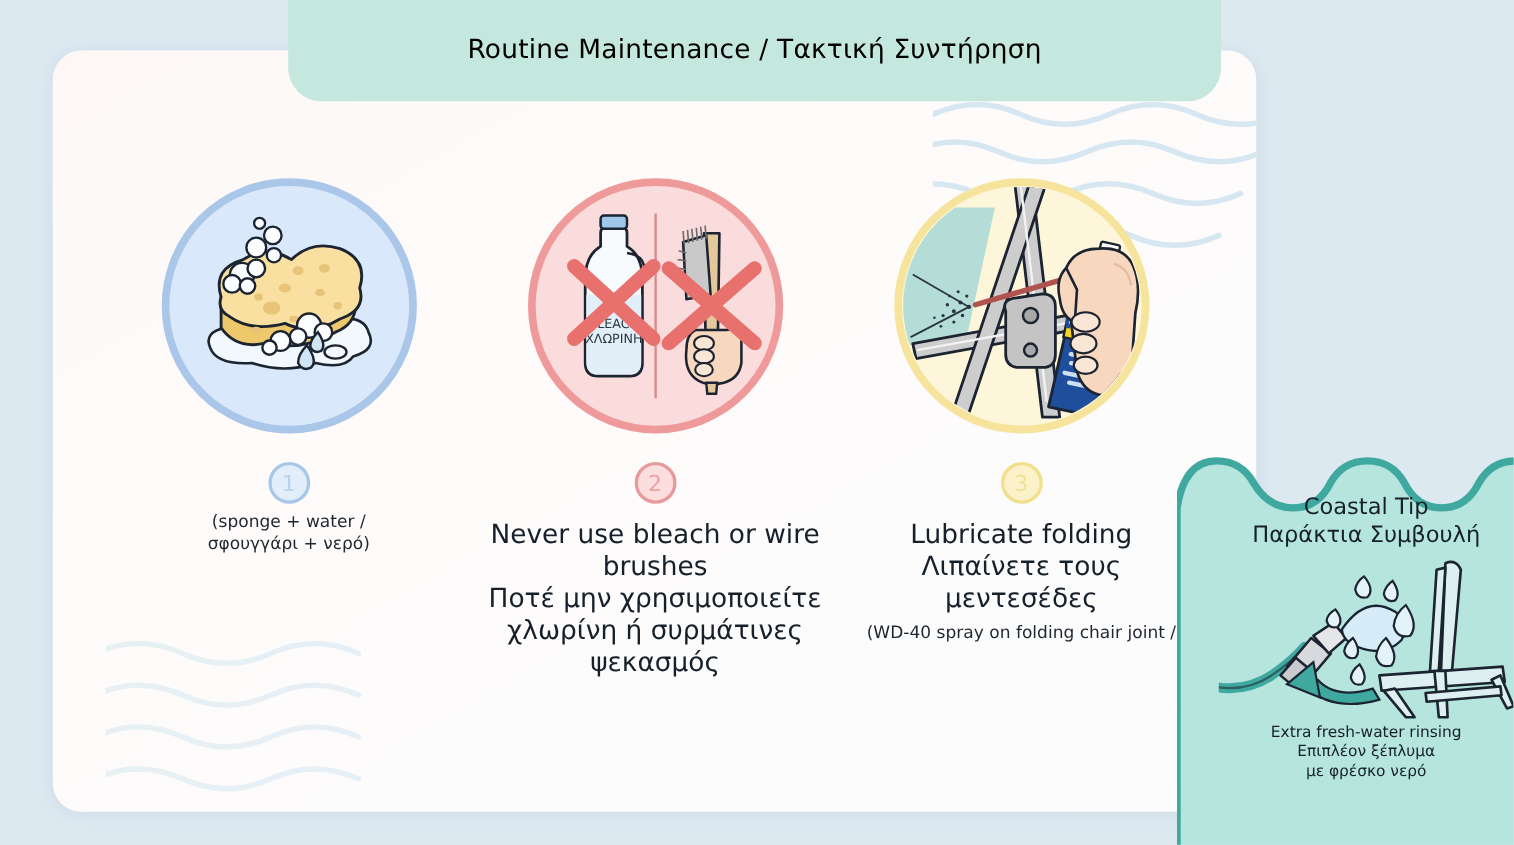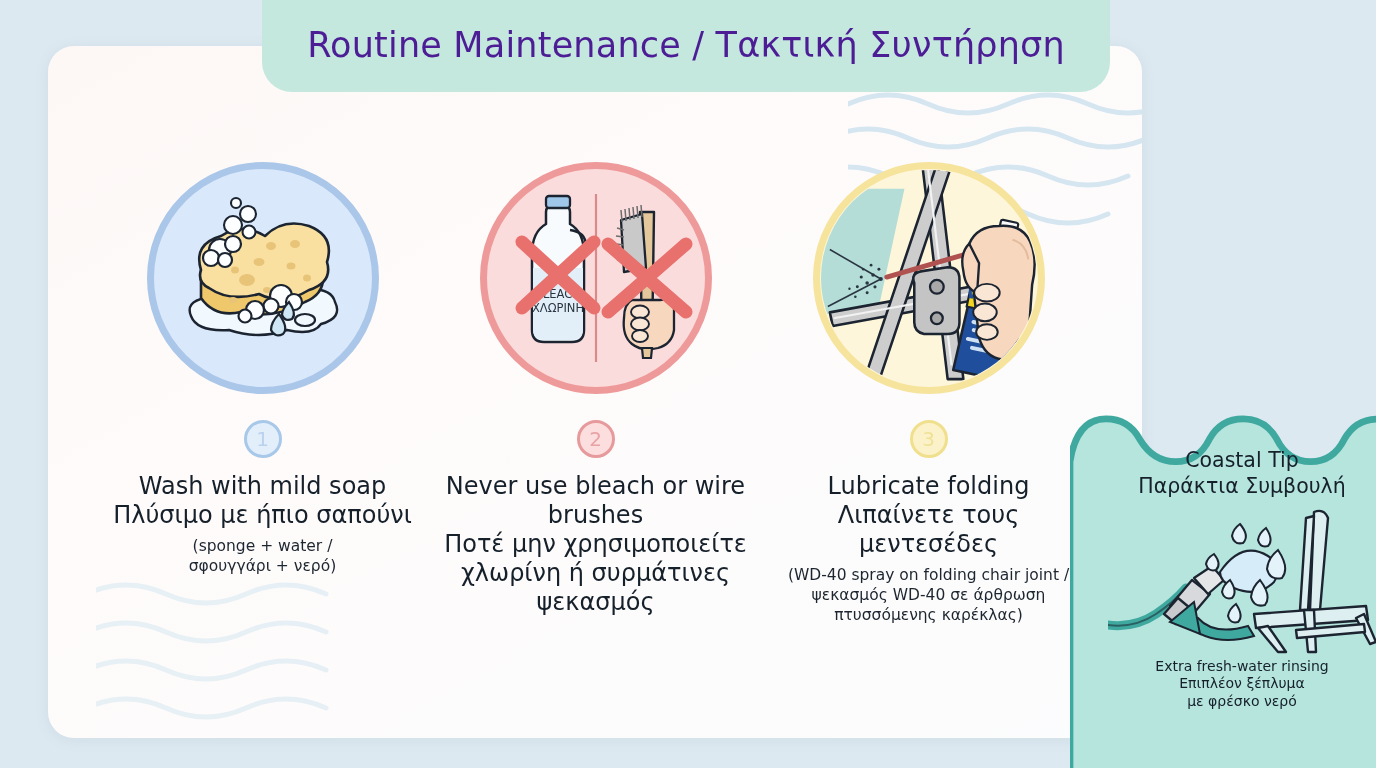--- a/index.html
+++ b/index.html
@@ -43,22 +43,22 @@
     height: 94px;
     background: #c5e8de;
     border-bottom-left-radius: 30px;
     border-bottom-right-radius: 30px;
     display: flex;
     align-items: center;
     justify-content: center;
     z-index: 6;
   }
   #banner-title {
-    font-size: 35px;
-    color: #4c1d95;
+    font-size: 24px;
+    color: #000000;
     letter-spacing: .2px;
     white-space: nowrap;
   }
 
   
   #steps {
     position: absolute;
     left: 48px;
     top: 116px;
     width: 1000px;
@@ -200,24 +200,20 @@
           </g>
 
           <g fill="#cfe7f4" stroke="#1b2430" stroke-width="2.2">
             <path d="M116 136 Q126 150 120 156 Q112 160 108 152 Q108 144 116 136 Z"></path>
             <path d="M126 124 Q134 136 129 141 Q122 144 119 137 Q119 131 126 124 Z"></path>
           </g>
           <ellipse cx="142" cy="142" rx="10" ry="6" fill="#f2f9fe" stroke="#1b2430" stroke-width="2.2"></ellipse>
         </svg>
       </div>
       <div class="badge b1">1</div>
-      <div class="step-title">
-        <div>Wash with mild soap</div>
-        <div>Πλύσιμο με ήπιο σαπούνι</div>
-      </div>
       <div class="step-sub">
         <div>(sponge + water /</div>
         <div>σφουγγάρι + νερό)</div>
       </div>
     </div>
 
     <div class="step">
       <div class="circle c2">
         <svg width="212" height="212" viewBox="0 0 212 212">
 
@@ -364,21 +360,20 @@
           <circle cx="111" cy="111" r="109" fill="none" stroke="none"></circle>
         </svg>
       </div>
       <div class="badge b3">3</div>
       <div class="step-title">
         <div>Lubricate folding</div>
         <div>Λιπαίνετε τους μεντεσέδες</div>
       </div>
       <div class="step-sub">
         <div>(WD-40 spray on folding chair joint /</div>
-        <div>ψεκασμός WD-40 σε άρθρωση πτυσσόμενης καρέκλας)</div>
       </div>
     </div>
 
   </div>
 </div>
 
 <div id="banner">
   <div id="banner-title">Routine Maintenance / Τακτική Συντήρηση</div>
 </div>
 

